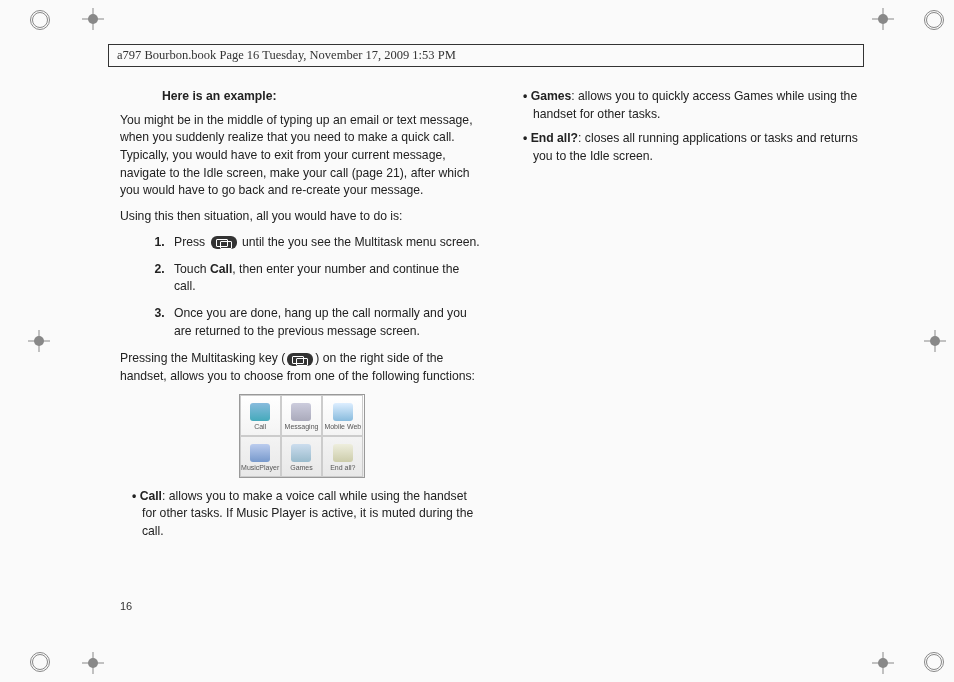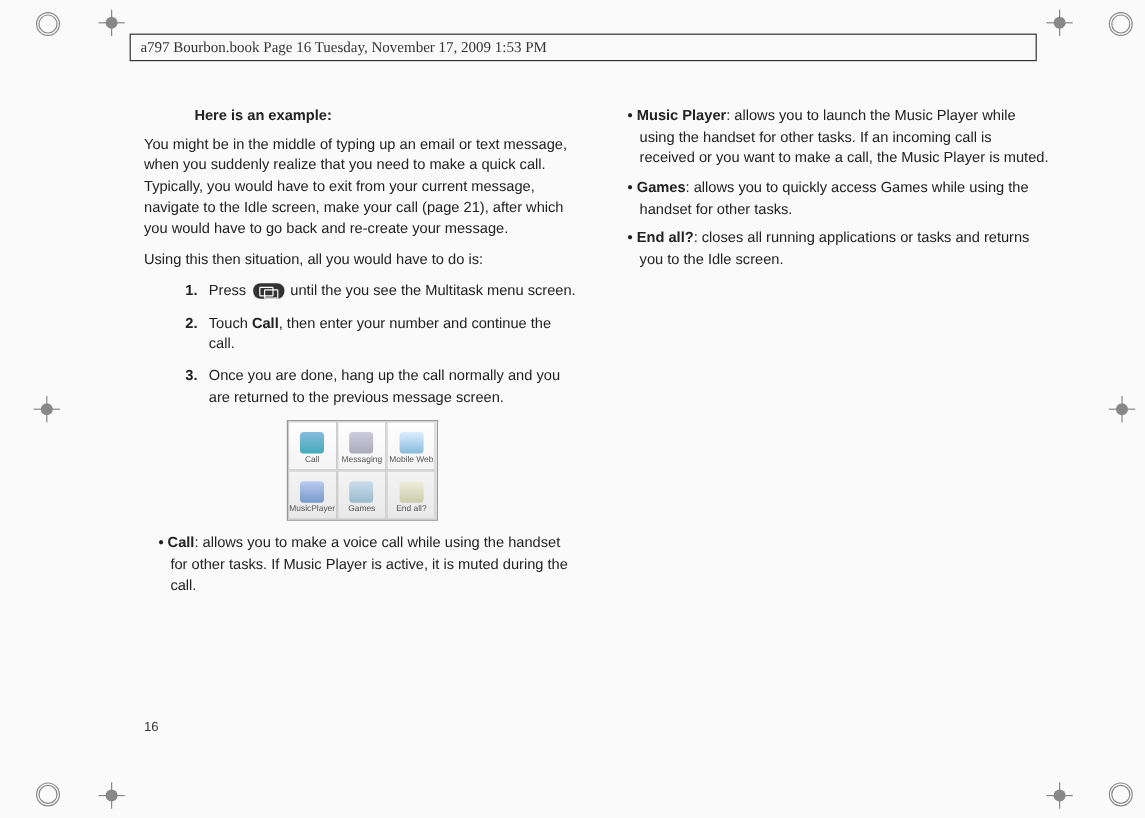--- a/index.html
+++ b/index.html
@@ -26,21 +26,21 @@
   .crop-target .dot { position:absolute; top:50%; left:50%; width:10px; height:10px; background:#888; border-radius:50%; transform:translate(-50%,-50%);}
   .ct-left { left: 28px; top: 330px; }
   .ct-right { right: 8px; top: 330px; }
   .ct-top1 { top: 8px; left: 82px; }
   .ct-top2 { top: 8px; right: 60px; }
   .ct-bot1 { bottom: 8px; left: 82px; }
   .ct-bot2 { bottom: 8px; right: 60px; }
 
   .header-line {
     position: absolute;
-    top: 28px;
+    top: 44px;
     left: 108px;
     right: 90px;
     border: 1px solid #333;
     padding: 3px 8px;
     font-size: 12.5px;
     font-family: "Times New Roman", serif;
   }
 
   .page {
     position: absolute;
@@ -139,20 +139,23 @@
     <p>Using this then situation, all you would have to do is:</p>
     <ol>
       <li>
         <span>Press </span><span class="mt-icon"></span><span> until the you see the Multitask menu screen.</span>
       </li>
       <li>
         <span>Touch </span><span class="b">Call</span><span>, then enter your number and continue the call.</span>
       </li>
       <li>Once you are done, hang up the call normally and you are returned to the previous message screen.</li>
     </ol>
+    <p>
+      <span>Pressing the Multitasking key (</span><span class="mt-icon"></span><span>) on the right side of the handset, allows you to choose from one of the following functions:</span>
+    </p>
     <div class="menu-img">
       <div class="cell">
           <div class="ic ic1"></div>
           <span>Call</span>
         </div>
       <div class="cell">
           <div class="ic ic2"></div>
           <span>Messaging</span>
         </div>
       <div class="cell">
@@ -172,20 +175,19 @@
           <span>End all?</span>
         </div>
     </div>
     <ul class="bul">
       <li><span class="b">Call</span><span>: allows you to make a voice call while using the handset for other tasks. If Music Player is active, it is muted during the call.</span></li>
     </ul>
   </div>
 
   <div class="col">
     <ul class="bul">
-      <li><span class="b">Music Player</span><span>: allows you to launch the Music Player while using the handset for other tasks. If an incoming call is received or you want to make a call, the Music Player is muted.</span></li>
       <li><span class="b">Games</span><span>: allows you to quickly access Games while using the handset for other tasks.</span></li>
       <li><span class="b">End all?</span><span>: closes all running applications or tasks and returns you to the Idle screen.</span></li>
     </ul>
   </div>
 </div>
 
 <div class="page-num">16</div>
 
 </body></html>

